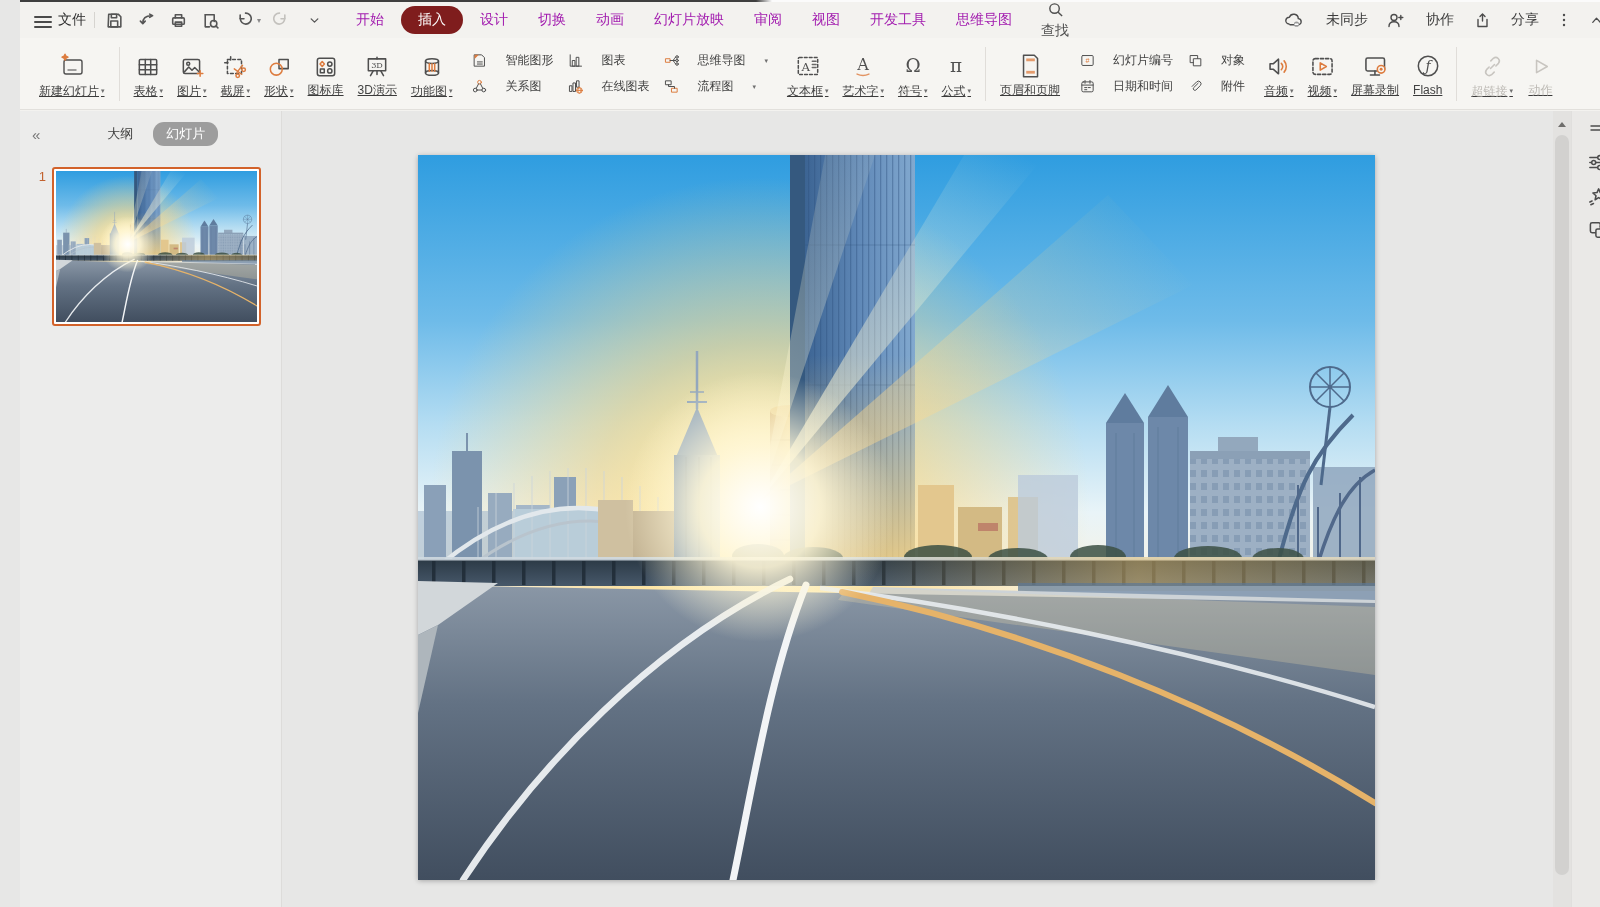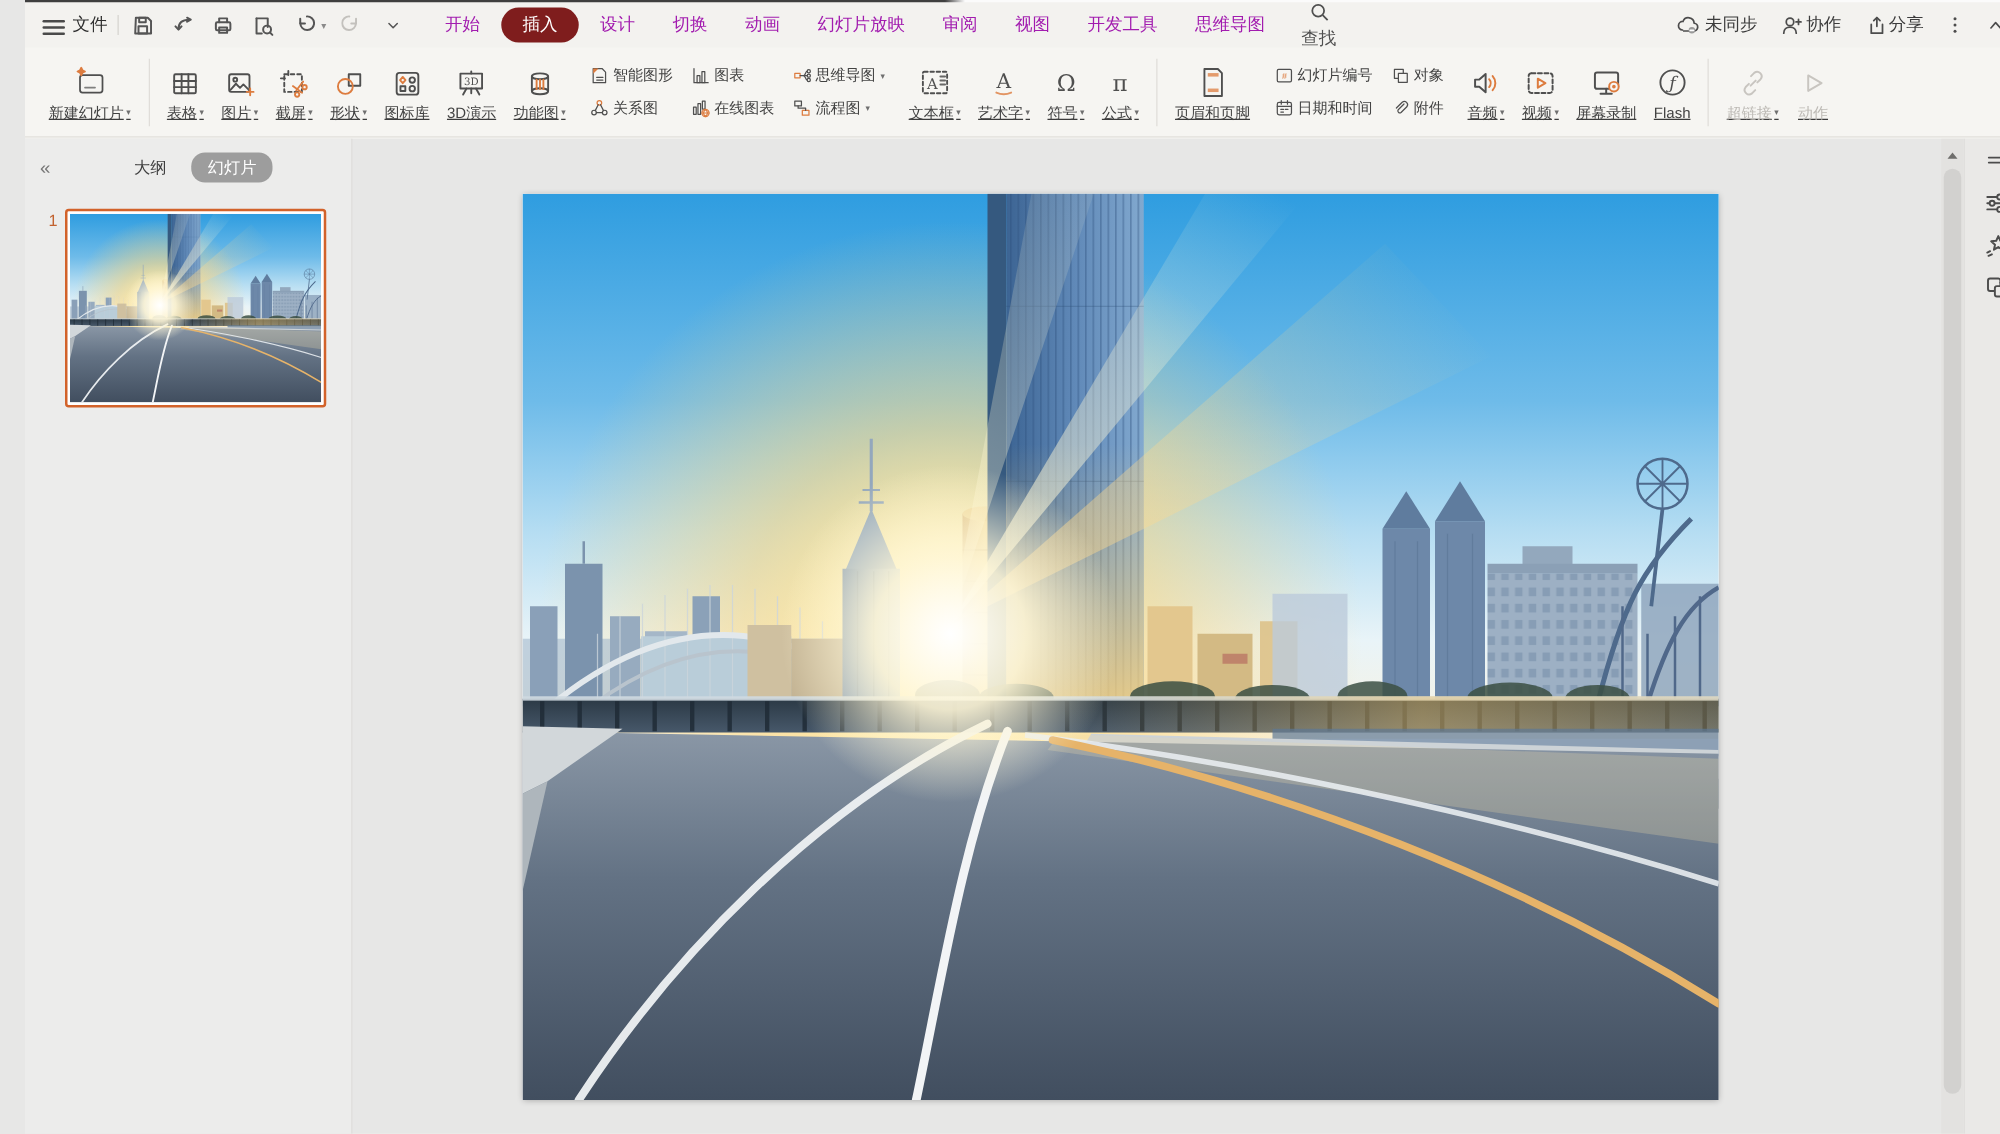--- a/index.html
+++ b/index.html
@@ -22,37 +22,37 @@
   .qat { display:flex; align-items:center; gap:10px; }
   .qat .qbtn { width:22px; height:22px; display:flex; align-items:center; justify-content:center; }
   .qat svg { stroke:#555; fill:none; stroke-width:1.5; stroke-linecap:round; stroke-linejoin:round; }
   .qat .disabled svg { stroke:#c3c1bd; }
   .mini-caret { font-size:8px; color:#8a8a8a; margin-left:-6px; }
   .tabs { display:flex; align-items:center; gap:4px; margin-left:18px; }
   .tab { padding:5px 13px; color:#a21caf; cursor:default; white-space:nowrap; }
   .tab.active { background:#7f1d1d; color:#fff; border-radius:15px; padding:5px 17px; }
   .searchbox { display:flex; align-items:center; gap:4px; margin-left:16px; color:#4f4f4f;flex-direction:column; }
   .menubar-right { margin-left:auto; display:flex; align-items:center; gap:18px; padding-right:16px; color:#3c3c3c; }
-  .mr-item { display:flex; align-items:center; gap:2px; }
+  .mr-item { display:flex; align-items:center; gap:21px; }
   .menubar-right svg { stroke:#4c4c4c; fill:none; stroke-width:1.4; stroke-linecap:round; stroke-linejoin:round; }
 
   
   .ribbon { position:absolute; top:38px; left:0; width:1600px; height:72px;
     background:#f6f5f2; border-bottom:1px solid #e2e0dc; display:flex; align-items:center; padding:0 12px; }
   .ribbon svg { stroke:#4f4f4f; fill:none; stroke-width:1.4; stroke-linecap:round; stroke-linejoin:round; }
   .rdiv { width:1px; height:54px; background:#e0ddd9; margin:0 7px; flex:0 0 auto; }
   .rbtn { display:flex; flex-direction:column; align-items:center; justify-content:center; gap:4px;
     height:64px; padding:0 7px; border-radius:3px; flex:0 0 auto;text-decoration:underline; }
   .rbtn .ricon { height:30px; display:flex; align-items:flex-end; justify-content:center; }
   .rlabel { font-size:12px; color:#424242; white-space:nowrap; line-height:13px; }
   .caret { font-size:7px; color:#6f6f6f; margin-left:2px; vertical-align:2px; }
   .rbtn.disabled .rlabel, .sbtn.disabled .slabel { color:#bdbab5; }
   .rbtn.disabled svg, .sbtn.disabled svg { stroke:#c8c5c0; }
   .stack { display:grid; grid-template-rows:26px 26px; grid-auto-flow:column; column-gap:2px; align-items:center; margin:0 6px; flex:0 0 auto; }
-  .sbtn { display:flex; align-items:center; gap:2px; font-size:12px; color:#424242; padding:0 6px; height:26px; white-space:nowrap; }
+  .sbtn { display:flex; align-items:center; gap:17px; font-size:12px; color:#424242; padding:0 6px; height:26px; white-space:nowrap; }
   .icon-text { font-family:"DejaVu Serif",serif; fill:#4f4f4f; stroke:none; }
 
   
   .workarea { position:absolute; top:111px; left:0; width:1600px; height:796px; background:#e7e7e6; }
 
   
   .leftpanel { position:absolute; left:0; top:0; width:262px; height:796px; background:#ececeb; border-right:1px solid #dddcda; }
   .lp-header { height:46px; display:flex; align-items:center; font-size:13px; }
   .lp-collapse { color:#777; font-size:15px; padding:0 4px 0 12px; }
   .lp-tabs { flex:1; display:flex; align-items:center; justify-content:center; gap:20px; }

